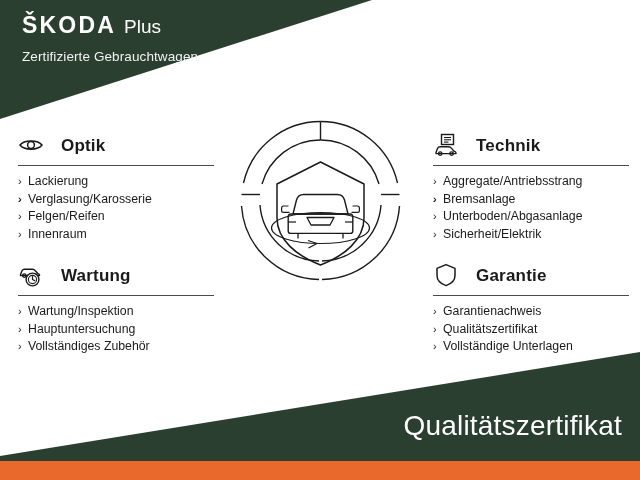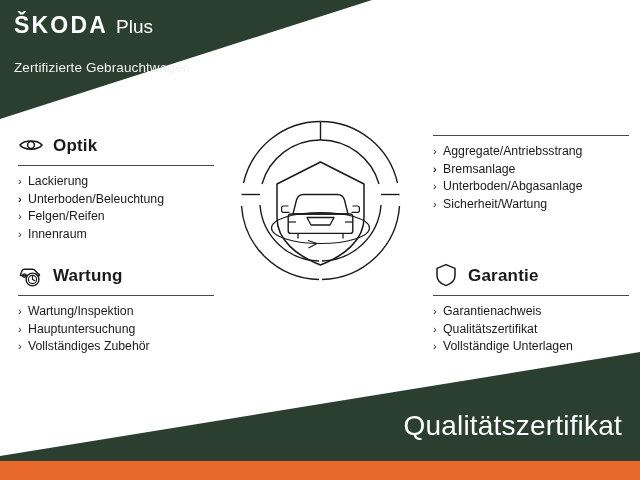--- a/index.html
+++ b/index.html
@@ -26,21 +26,21 @@
     position: absolute;
     left: 0;
     top: 0;
     width: 640px;
     height: 125px;
     background: #2b3f30;
     clip-path: polygon(0 0, 372px 0, 0 119px);
   }
   .brand {
     position: absolute;
-    left: 14px;
+    left: 22px;
     top: 14px;
     color: #ffffff;
     z-index: 5;
   }
   .brand-top {
     display: flex;
     align-items: baseline;
     gap: 8px;
   }
   .brand-mark {
@@ -50,42 +50,42 @@
     line-height: 1;
     color: #ffffff;
   }
   .brand-plus {
     font-size: 19px;
     font-weight: 400;
     line-height: 1;
     color: #ffffff;
   }
   .brand-sub {
-    margin-top: 24px;
+    margin-top: 13px;
     font-size: 13.5px;
     font-weight: 400;
     color: #f2f2f2;
     letter-spacing: 0.1px;
     line-height: 1;
   }
 
   
   .col {
     position: absolute;
     width: 196px;
   }
   .col-left  { left: 18px; }
   .col-right { left: 433px; }
   .row-top    { top: 130px; }
   .row-bottom { top: 260px; }
 
   .sec-head {
     display: flex;
     align-items: center;
-    gap: 9px;
+    gap: 17px;
     height: 30px;
     text-align: right;
   }
   .sec-icon {
     width: 26px;
     height: 26px;
     flex: 0 0 26px;
     display: block;
   }
   .sec-title {
@@ -182,34 +182,46 @@
       <svg class="sec-icon" viewBox="0 0 26 26">
         <path d="M2 13 C6 7.5 20 7.5 24 13 C20 18.5 6 18.5 2 13 Z" fill="none" stroke="#1a1a1a" stroke-width="1.5"></path>
         <circle cx="13" cy="13" r="3.4" fill="none" stroke="#1a1a1a" stroke-width="1.5"></circle>
       </svg>
       <span class="sec-title">Optik</span>
     </div>
     <div class="sec-rule"></div>
     <ul class="sec-list">
       <li><span class="chev">›</span><span>Lackierung</span></li>
       <li><span class="chev">›</span></li>
-      <li><span class="chev">›</span><span>Unterboden/Beleuchtung</span></li>
+      <li><span class="chev">›</span><span>Verglasung/Karosserie</span></li>
       <li><span class="chev">›</span><span>Felgen/Reifen</span></li>
       <li><span class="chev">›</span><span>Innenraum</span></li>
     </ul>
   </div>
 
   <div class="col col-right row-top">
+    <div class="sec-head">
+      <svg class="sec-icon" viewBox="0 0 26 26">
+        <rect x="8.5" y="2.5" width="12" height="10" fill="none" stroke="#1a1a1a" stroke-width="1.4"></rect>
+        <line x1="11" y1="5.5" x2="18" y2="5.5" stroke="#1a1a1a" stroke-width="1.1"></line>
+        <line x1="11" y1="7.8" x2="18" y2="7.8" stroke="#1a1a1a" stroke-width="1.1"></line>
+        <line x1="11" y1="10.1" x2="15.5" y2="10.1" stroke="#1a1a1a" stroke-width="1.1"></line>
+        <path d="M3 20.5 L4.5 16.5 C5 15.3 6 14.8 7.2 14.8 L15.5 14.8 C16.8 14.8 17.8 15.4 18.6 16.4 L21 19.2 C22.2 19.6 23 20 23 21 L23 21.6 L3 21.6 Z" fill="none" stroke="#1a1a1a" stroke-width="1.4" stroke-linejoin="round"></path>
+        <circle cx="7.2" cy="21.6" r="1.8" fill="none" stroke="#1a1a1a" stroke-width="1.3"></circle>
+        <circle cx="18.6" cy="21.6" r="1.8" fill="none" stroke="#1a1a1a" stroke-width="1.3"></circle>
+      </svg>
+      <span class="sec-title">Technik</span>
+    </div>
     <div class="sec-rule"></div>
     <ul class="sec-list">
       <li><span class="chev">›</span><span>Aggregate/Antriebsstrang</span></li>
       <li><span class="chev">›</span></li>
       <li><span class="chev">›</span><span>Bremsanlage</span></li>
       <li><span class="chev">›</span><span>Unterboden/Abgasanlage</span></li>
-      <li><span class="chev">›</span><span>Sicherheit/Wartung</span></li>
+      <li><span class="chev">›</span><span>Sicherheit/Elektrik</span></li>
     </ul>
   </div>
 
   <div class="col col-left row-bottom">
     <div class="sec-head">
       <svg class="sec-icon" viewBox="0 0 26 26">
         <path d="M2.5 12.5 L4 8.8 C4.5 7.7 5.4 7.2 6.5 7.2 L14.5 7.2 C15.7 7.2 16.6 7.8 17.3 8.7 L19.6 11.3 C20.7 11.7 21.5 12.1 21.5 13 L21.5 13.5 L2.5 13.5 Z" fill="none" stroke="#1a1a1a" stroke-width="1.4" stroke-linejoin="round"></path>
         <circle cx="6.3" cy="13.6" r="1.7" fill="none" stroke="#1a1a1a" stroke-width="1.3"></circle>
         <circle cx="17.2" cy="13.6" r="1.7" fill="none" stroke="#1a1a1a" stroke-width="1.3"></circle>
         <circle cx="14.5" cy="17.5" r="6.4" fill="#ffffff" stroke="#1a1a1a" stroke-width="1.4"></circle>

